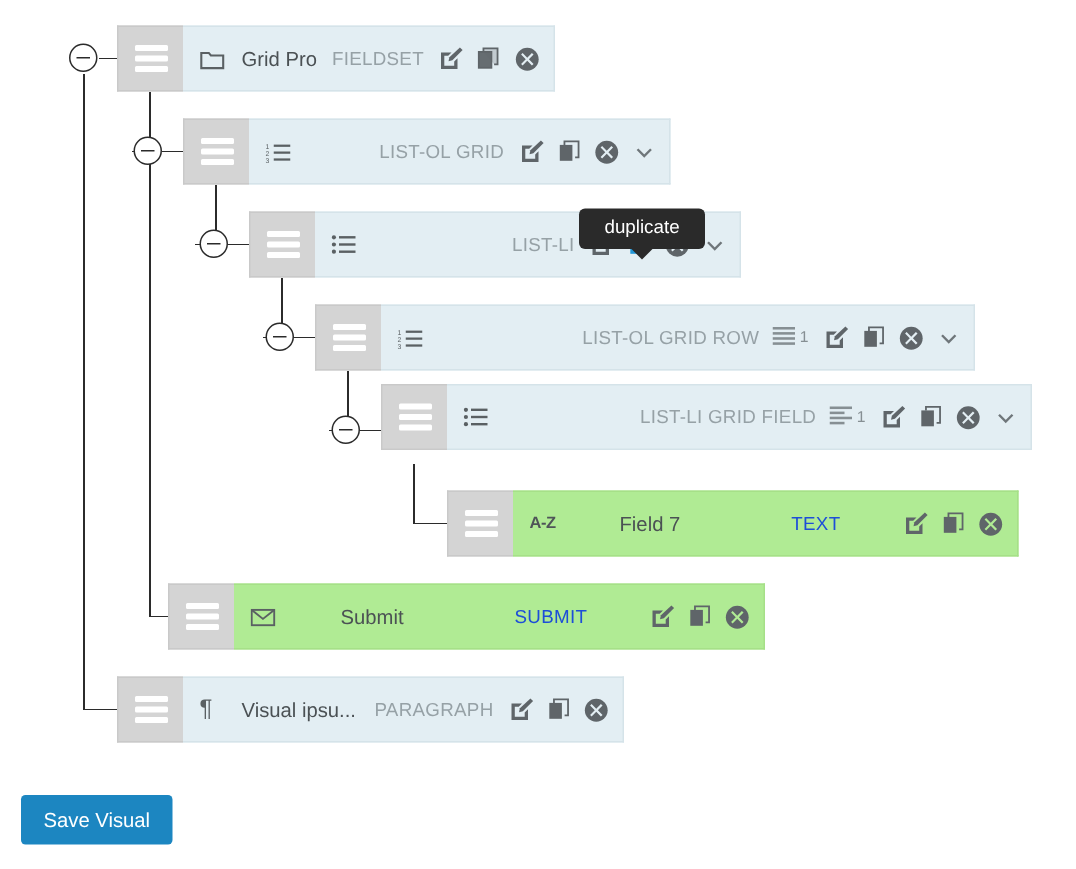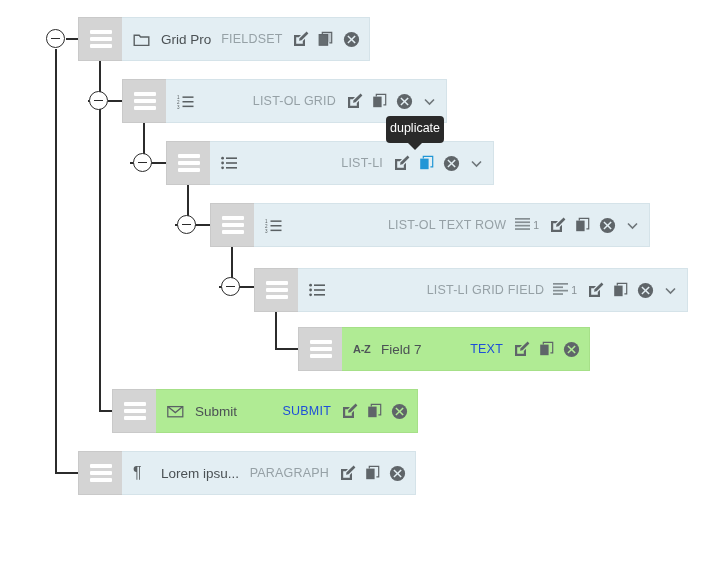--- a/index.html
+++ b/index.html
@@ -67,21 +67,21 @@
   .node-body {
     flex: 1;
     display: flex;
     align-items: center;
     padding: 0 9px 0 11px;
     box-sizing: border-box;
     border: 1px solid #dbe6ea;
     border-left: none;
   }
   .node-body.blue  { background: #e3eef3; border-color: #d5e3e9; }
-  .node-body.green { background: #b0eb94; border-color: #a6e088; }
+  .node-body.green { background: #b0eb94; border-color: #a6e088; gap: 32px; }
 
   .type-icon {
     width: 22px;
     min-width: 22px;
     display: flex;
     align-items: center;
     justify-content: flex-start;
     color: #5a6063;
   }
   .node-title {
@@ -163,25 +163,26 @@
     height: 1.6px;
     background: #2b2b2b;
   }
 
   
   #tooltip {
     position: absolute;
     background: #2a2a2a;
     color: #ffffff;
     font-size: 12.5px;
-    padding: 6px 4px 7px;
+    padding: 6px 17px 7px;
     border-radius: 4px;
     z-index: 10;
     white-space: nowrap;
     line-height: 1.1;
+    margin-top: 23px;
   }
   #tooltip .tip-arrow {
     position: absolute;
     bottom: -7px;
     left: 50%;
     margin-left: -7px;
     width: 0; height: 0;
     border-left: 7px solid transparent;
     border-right: 7px solid transparent;
     border-top: 7px solid #2a2a2a;
@@ -396,21 +397,21 @@
           <text x="0" y="5" font-size="4.6" font-family="Liberation Sans, sans-serif">1</text>
           <text x="0" y="10" font-size="4.6" font-family="Liberation Sans, sans-serif">2</text>
           <text x="0" y="14.6" font-size="4.6" font-family="Liberation Sans, sans-serif">3</text>
           <rect x="5.5" y="2.4" width="11" height="1.5"></rect>
           <rect x="5.5" y="7" width="11" height="1.5"></rect>
           <rect x="5.5" y="11.6" width="11" height="1.5"></rect>
         </svg>
       </span>
       <span class="node-title"></span>
       <span class="spacer"></span>
-      <span class="node-tag">LIST-OL  TEXT ROW</span>
+      <span class="node-tag">LIST-OL  GRID ROW</span>
       <span class="count-group">
         <span>
           <svg width="16" height="14" viewBox="0 0 16 14" fill="currentColor">
             <rect x="0" y="1" width="15" height="1.7"></rect>
             <rect x="0" y="4.4" width="15" height="1.7"></rect>
             <rect x="0" y="7.8" width="15" height="1.7"></rect>
             <rect x="0" y="11.2" width="15" height="1.7"></rect>
           </svg>
         </span>
         <span class="count-num">1</span>
@@ -436,21 +437,21 @@
         </span>
       </span>
       <span class="chev">
         <svg width="15" height="15" viewBox="0 0 15 15" fill="none" stroke="currentColor" stroke-width="1.6">
           <path d="M3 5.5 7.5 10 12 5.5"></path>
         </svg>
       </span>
     </div>
   </div>
 
-  <div class="node-row" style="left:254px; top:268px; width:434px;">
+  <div class="node-row" style="left:254px; top:256px; width:434px;">
     <div class="drag-handle">
       <div class="bars">
           <i></i>
           <i></i>
           <i></i>
         </div>
     </div>
     <div class="node-body blue">
       <span class="type-icon">
         <svg width="18" height="14" viewBox="0 0 18 14" fill="currentColor">
@@ -588,21 +589,21 @@
       <div class="bars">
           <i></i>
           <i></i>
           <i></i>
         </div>
     </div>
     <div class="node-body blue">
       <span class="type-icon">
         <span class="pilcrow-glyph">¶</span>
       </span>
-      <span class="node-title">Lorem ipsu...</span>
+      <span class="node-title">Visual ipsu...</span>
       <span class="spacer"></span>
       <span class="node-tag">PARAGRAPH</span>
       <span class="actions">
         <span class="act">
           <svg width="16" height="16" viewBox="0 0 16 16" fill="currentColor">
             <path d="M1 4h7l-2.2 2.2H3.2v6.6h6.6V10L12 7.8V15H1z"></path>
             <path d="M13.6 0.6 15.4 2.4 8.6 9.2 6 9.8l.6-2.6z"></path>
           </svg>
         </span>
         <span class="act">
@@ -625,14 +626,15 @@
   <div class="toggle" style="left:89px; top:91px;"></div>
   <div class="toggle" style="left:133px; top:153px;"></div>
   <div class="toggle" style="left:177px; top:215px;"></div>
   <div class="toggle" style="left:221px; top:277px;"></div>
 
   <div id="tooltip" style="left:386px; top:116px;">
     <span>duplicate</span>
     <span class="tip-arrow"></span>
   </div>
 
+  <button id="save-visual">Save Visual</button>
 
 </div>
 
 </body></html>

